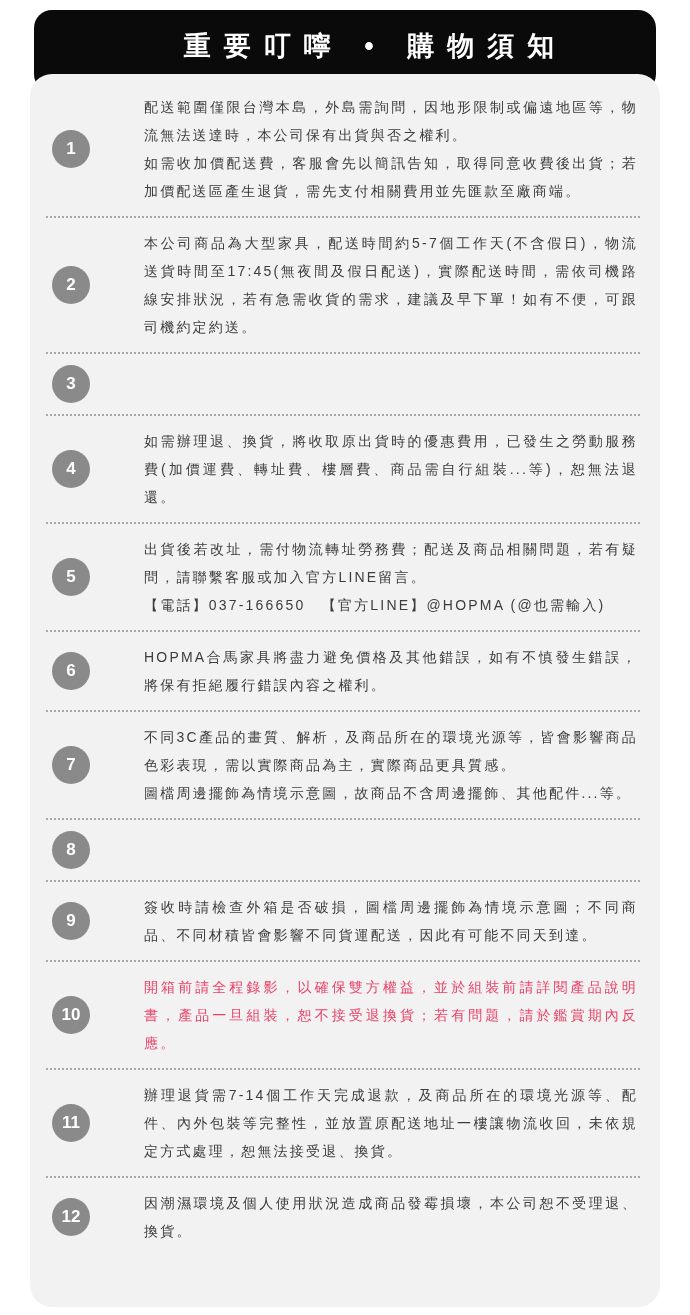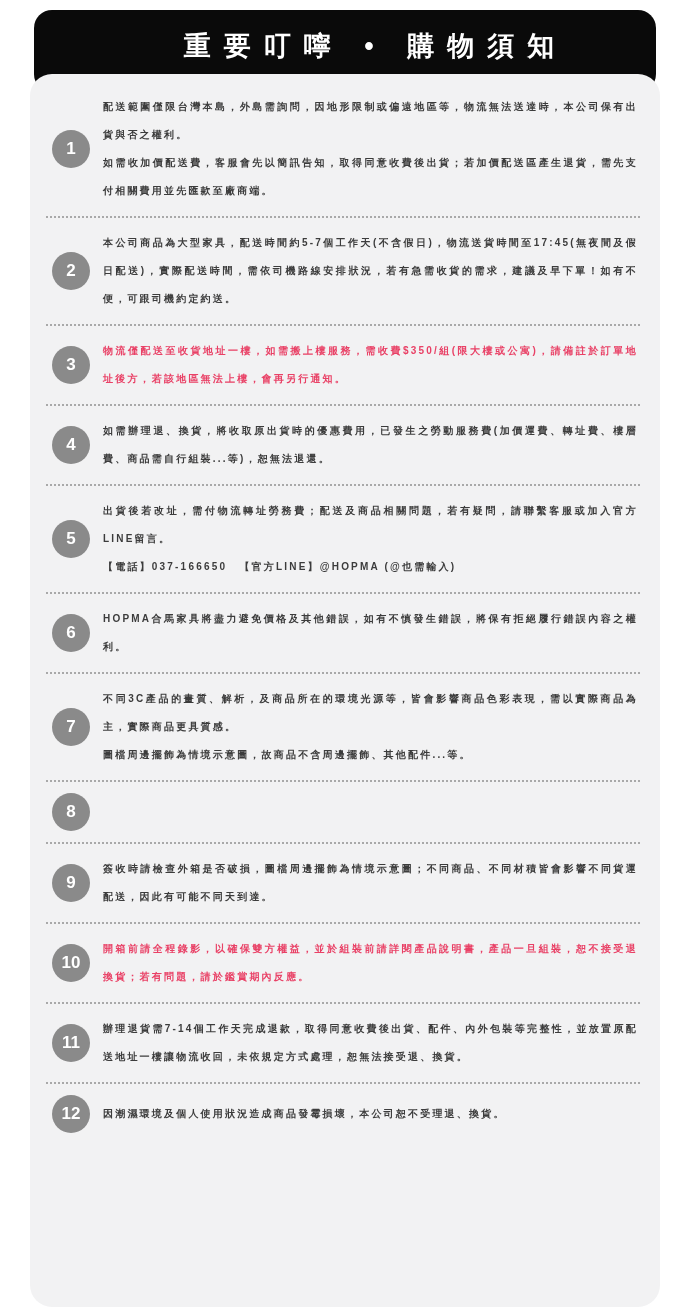--- a/index.html
+++ b/index.html
@@ -61,25 +61,26 @@
     font-size: 17px;
     font-weight: bold;
     display: flex;
     align-items: center;
     justify-content: center;
     letter-spacing: 0;
   }
   .txt {
     flex: 1;
     color: var(--text-color, #3c3c3c);
-    font-size: 10px;
-    font-weight: bold;
+    font-size: 14px;
+    font-weight: normal;
     line-height: 28px;
     letter-spacing: 2.2px;
     text-align: justify;
+    margin-left: 41px;
   }
   .item.red .txt { color: var(--red, #e94166); }
   .divider {
     border-top: 2px dotted #a9a9a9;
     margin: 8px 2px;
     height: 0;
   }
 </style>
 </head>
 <body>
@@ -100,23 +101,20 @@
         <div class="divider"></div>
         <div class="item">
           <div class="num">2</div>
           <div class="txt">
             <div class="para">本公司商品為大型家具，配送時間約5-7個工作天(不含假日)，物流送貨時間至17:45(無夜間及假日配送)，實際配送時間，需依司機路線安排狀況，若有急需收貨的需求，建議及早下單！如有不便，可跟司機約定約送。</div>
           </div>
         </div>
         <div class="divider"></div>
         <div class="item red">
           <div class="num">3</div>
-          <div class="txt">
-            <div class="para">物流僅配送至收貨地址一樓，如需搬上樓服務，需收費$350/組(限大樓或公寓)，請備註於訂單地址後方，若該地區無法上樓，會再另行通知。</div>
-          </div>
         </div>
         <div class="divider"></div>
         <div class="item">
           <div class="num">4</div>
           <div class="txt">
             <div class="para">如需辦理退、換貨，將收取原出貨時的優惠費用，已發生之勞動服務費(加價運費、轉址費、樓層費、商品需自行組裝...等)，恕無法退還。</div>
           </div>
         </div>
         <div class="divider"></div>
         <div class="item">
@@ -156,21 +154,21 @@
         <div class="item red">
           <div class="num">10</div>
           <div class="txt">
             <div class="para">開箱前請全程錄影，以確保雙方權益，並於組裝前請詳閱產品說明書，產品一旦組裝，恕不接受退換貨；若有問題，請於鑑賞期內反應。</div>
           </div>
         </div>
         <div class="divider"></div>
         <div class="item">
           <div class="num">11</div>
           <div class="txt">
-            <div class="para">辦理退貨需7-14個工作天完成退款，取得同意收費後出貨、配件、內外包裝等完整性，並放置原配送地址一樓讓物流收回，未依規定方式處理，恕無法接受退、換貨。</div>
+            <div class="para">辦理退貨需7-14個工作天完成退款，及商品所在的環境光源等、配件、內外包裝等完整性，並放置原配送地址一樓讓物流收回，未依規定方式處理，恕無法接受退、換貨。</div>
           </div>
         </div>
         <div class="divider"></div>
         <div class="item">
           <div class="num">12</div>
           <div class="txt">
             <div class="para">因潮濕環境及個人使用狀況造成商品發霉損壞，本公司恕不受理退、換貨。</div>
           </div>
         </div>
       </div>

